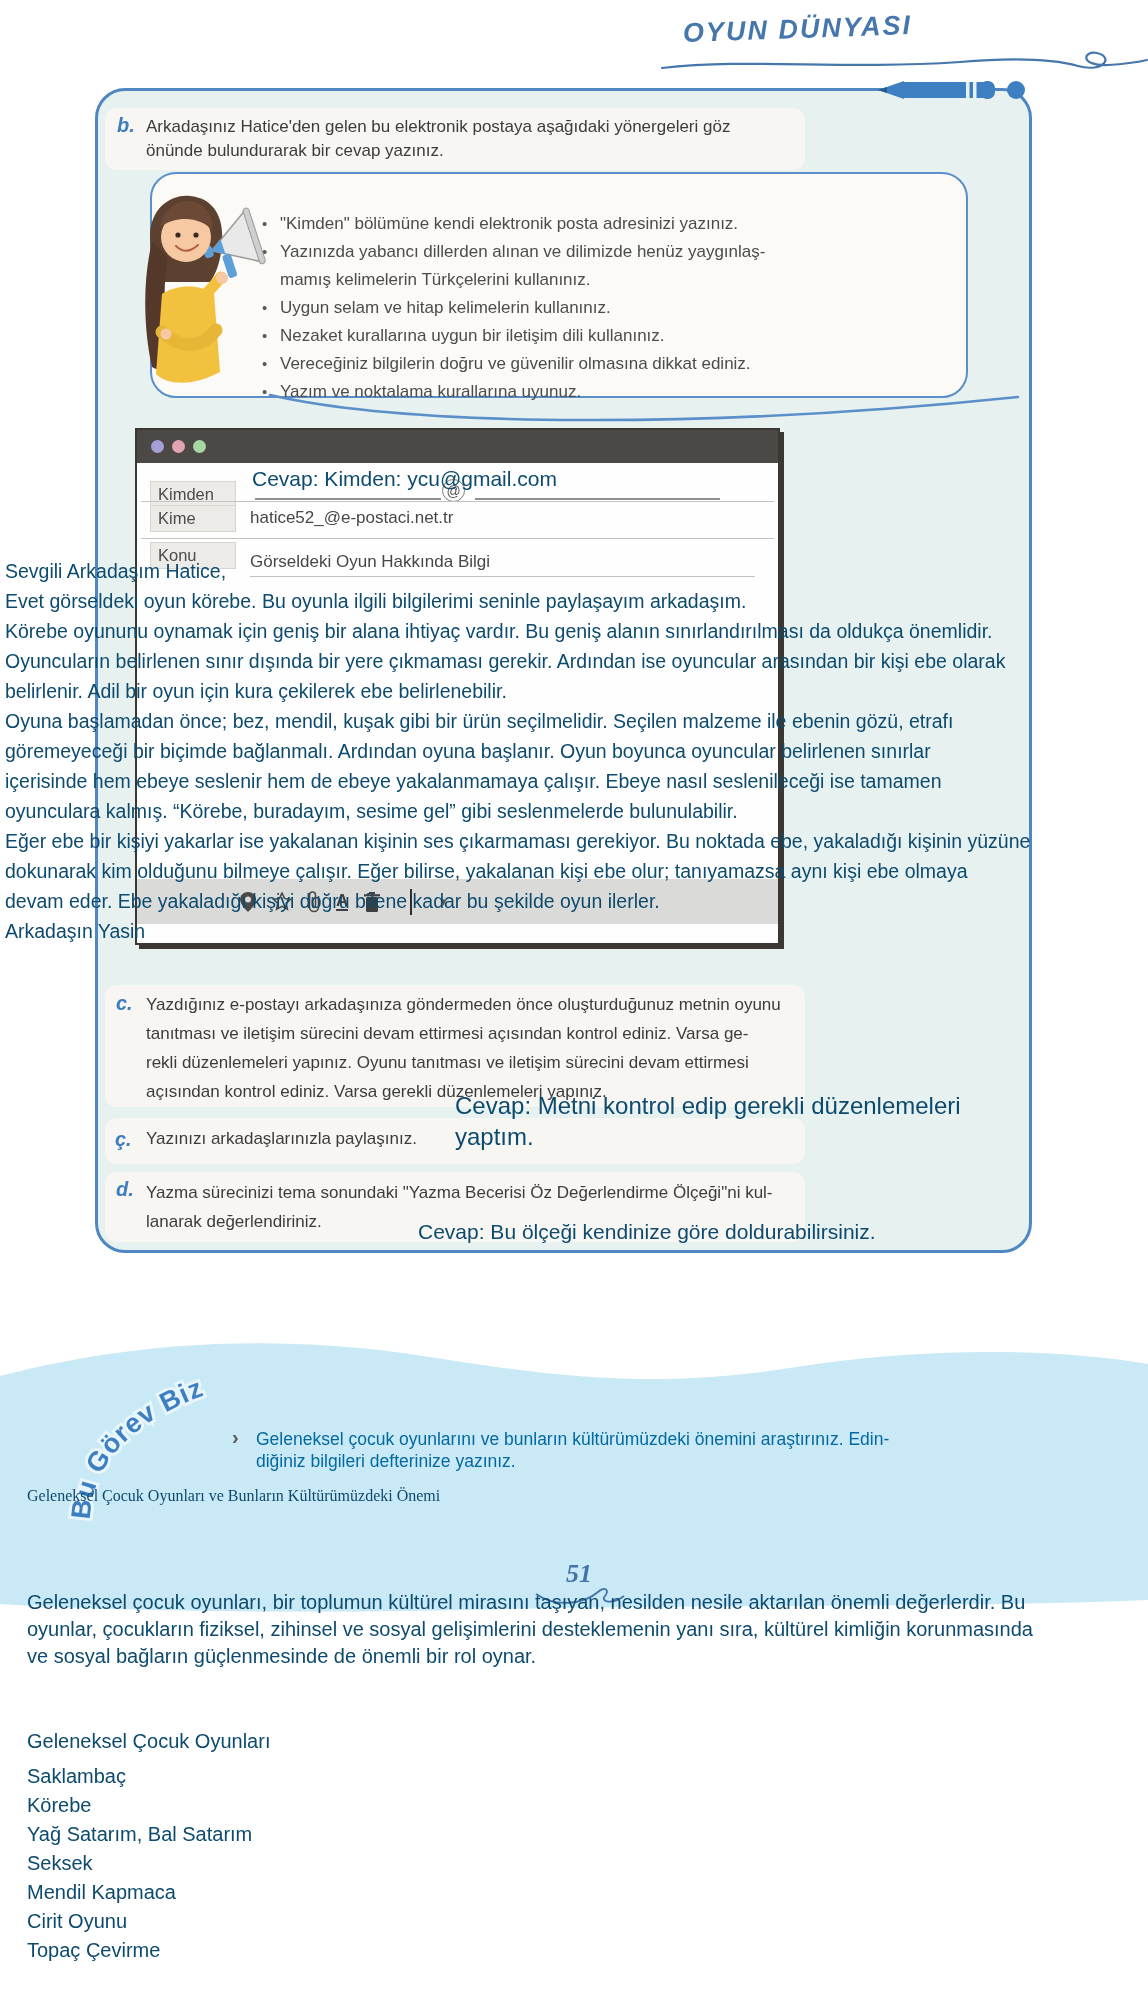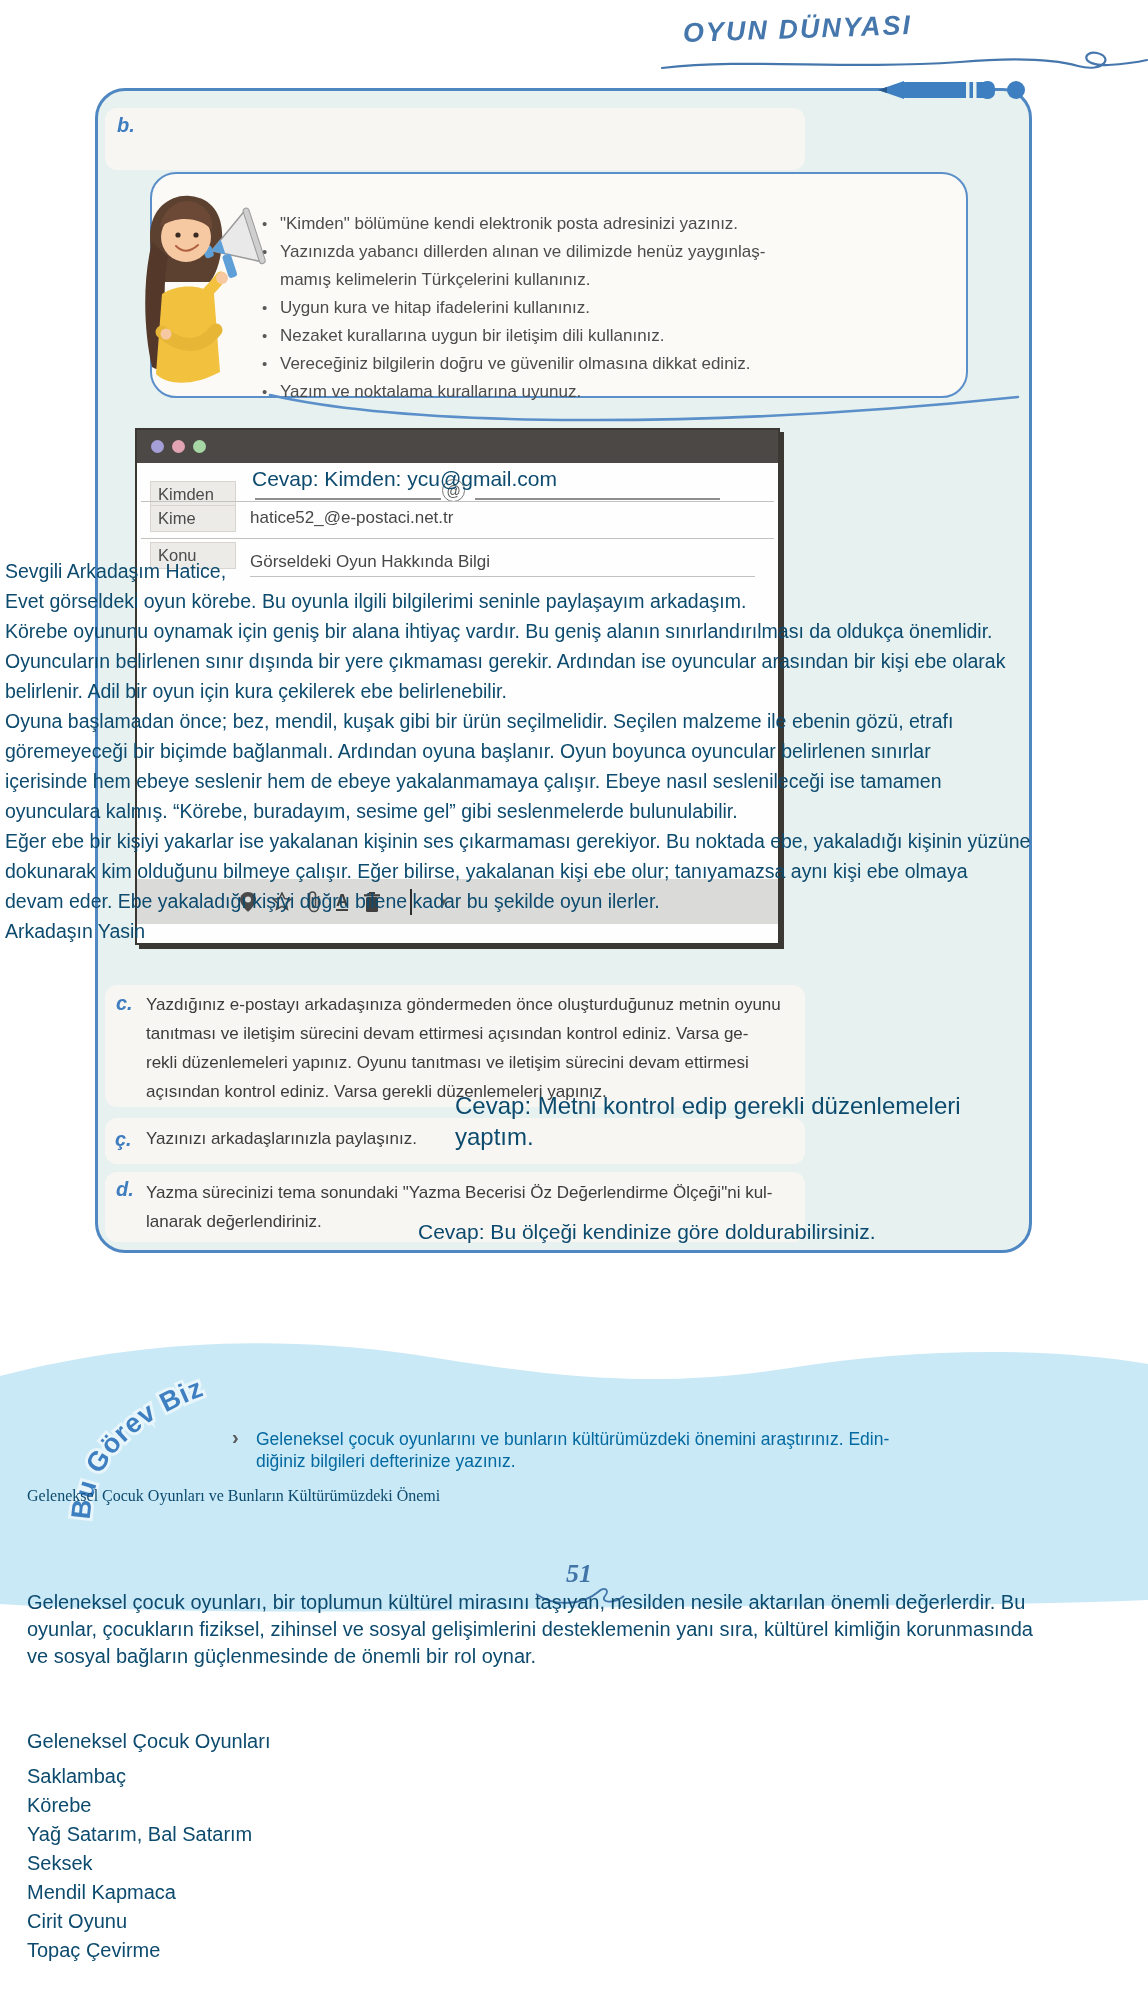--- a/index.html
+++ b/index.html
@@ -100,37 +100,38 @@
     <path d="M26 15 L35 12 L35 18 Z" fill="#2b5a8c"></path>
     <rect x="50" y="7" width="84" height="16" rx="3" fill="#3e7fc1"></rect>
     <rect x="114" y="7" width="3.5" height="16" fill="#e7f1f0"></rect>
     <rect x="121" y="7" width="3.5" height="16" fill="#e7f1f0"></rect>
     <rect x="128" y="6" width="15" height="18" rx="7" fill="#3e7fc1"></rect>
     <circle cx="164" cy="15" r="9" fill="#3e7fc1"></circle>
   </svg>
 
   <div class="bubble b-bubble"></div>
   <div class="marker b-marker">b.</div>
+  <div class="instr b-text">Arkadaşınız Hatice'den gelen bu elektronik postaya aşağıdaki yönergeleri göz<br>önünde bulundurarak bir cevap yazınız.</div>
 
   <div class="speech-bubble"></div>
   <svg class="speech-tail" width="880" height="50" viewBox="0 0 880 50">
     <path d="M120 10 C260 42 560 44 868 12" stroke="#5b8fc9" stroke-width="2.5" fill="none" stroke-linecap="round"></path>
   </svg>
   <div class="tips">
       <div class="tip">
       <span class="dot">•</span>
       <span>"Kimden" bölümüne kendi elektronik posta adresinizi yazınız.</span>
     </div>
       <div class="tip">
       <span class="dot">•</span>
       <span>Yazınızda yabancı dillerden alınan ve dilimizde henüz yaygınlaş-<br>mamış kelimelerin Türkçelerini kullanınız.</span>
     </div>
       <div class="tip">
       <span class="dot">•</span>
-      <span>Uygun kura ve hitap ifadelerini kullanınız.</span>
+      <span>Uygun selam ve hitap kelimelerin kullanınız.</span>
     </div>
       <div class="tip">
       <span class="dot">•</span>
       <span>Nezaket kurallarına uygun bir iletişim dili kullanınız.</span>
     </div>
       <div class="tip">
       <span class="dot">•</span>
       <span>Vereceğiniz bilgilerin doğru ve güvenilir olmasına dikkat ediniz.</span>
     </div>
       <div class="tip">

